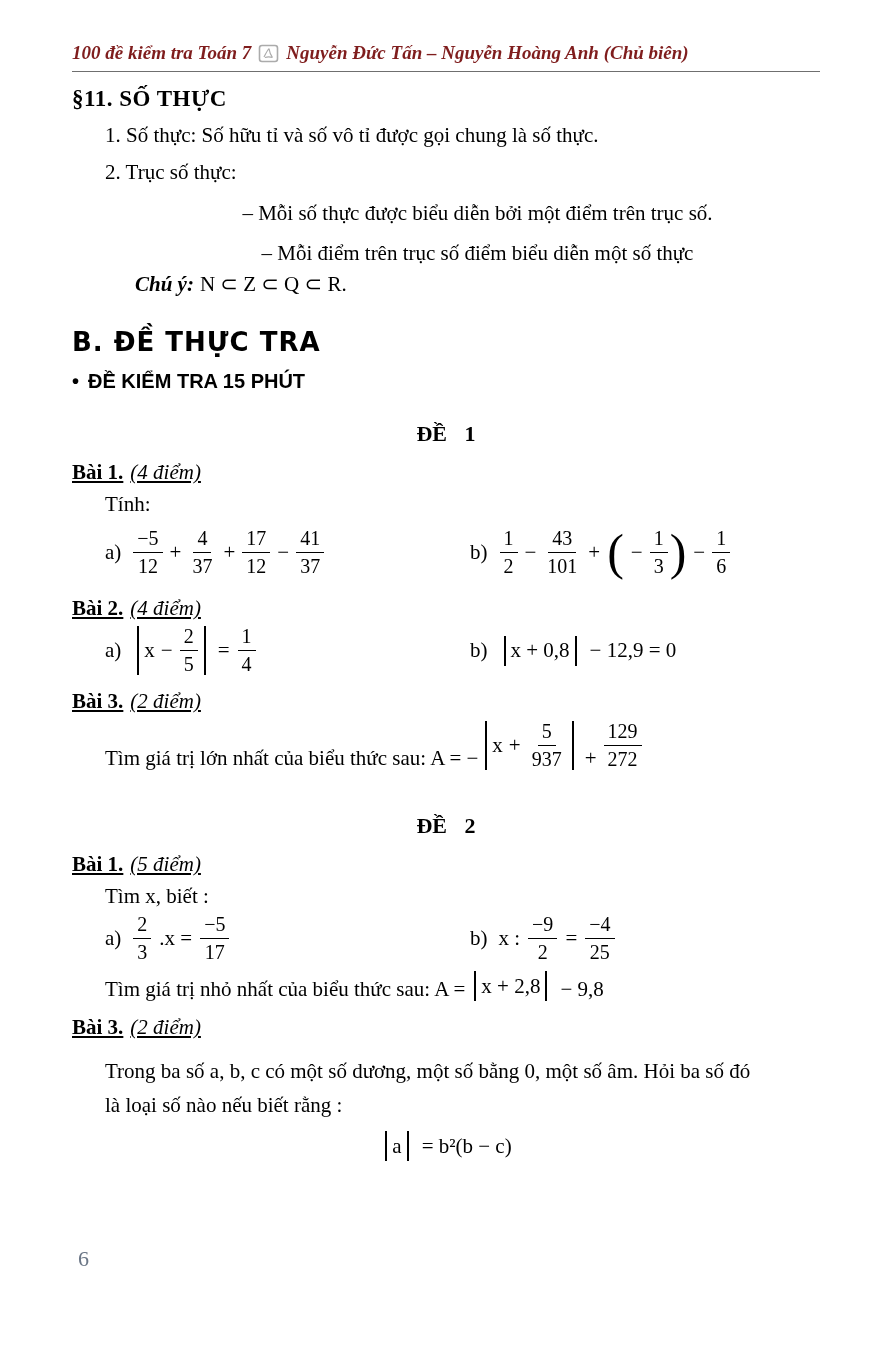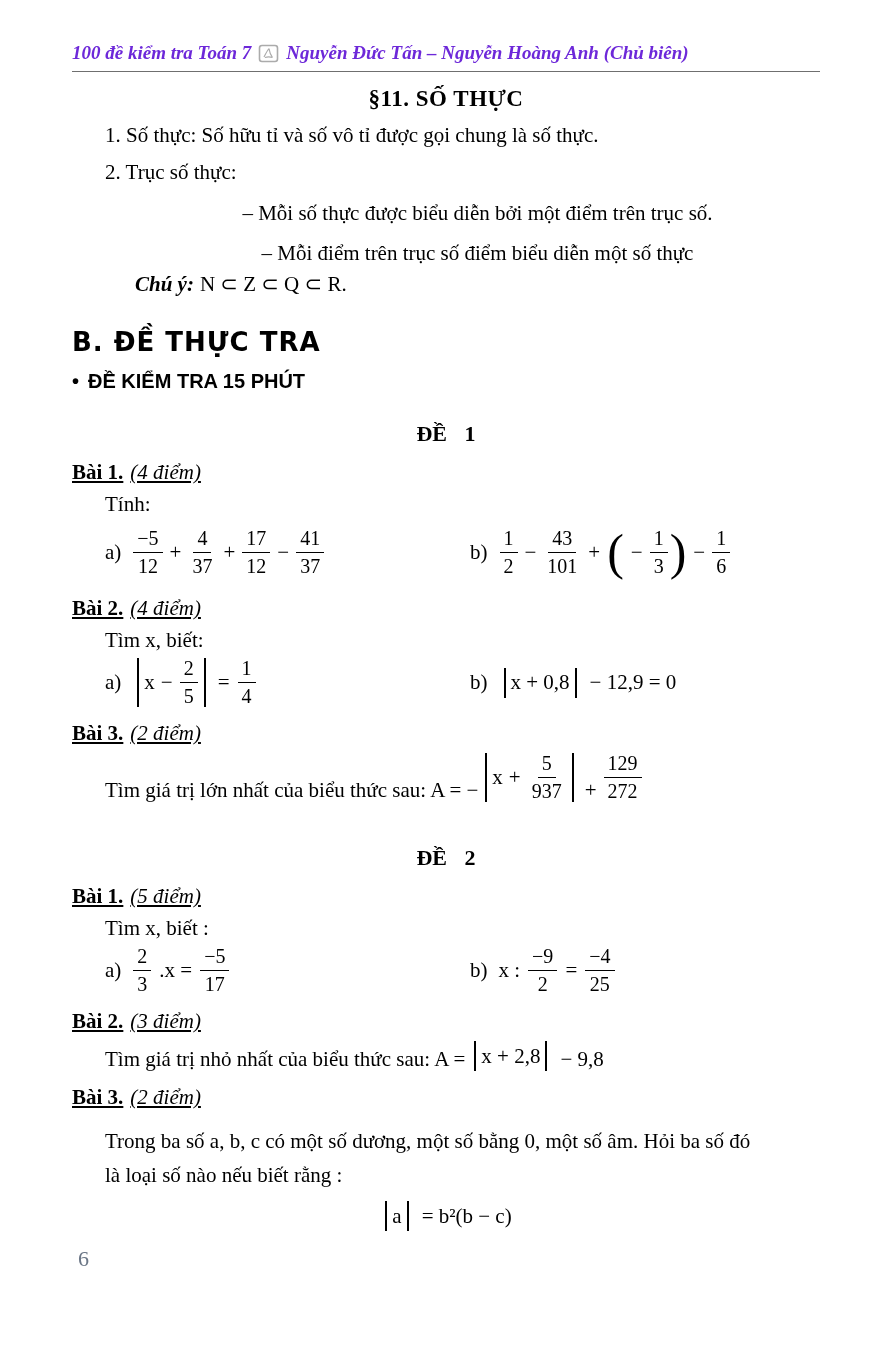--- a/index.html
+++ b/index.html
@@ -6,27 +6,27 @@
   html,body { background:#fff; }
   body {
     width:891px; height:1348px; position:relative; overflow:hidden;
     font-family:"Liberation Serif", serif; color:#000; font-size:21px;
   }
   .page { padding:42px 71px 0 72px; }
 
   
   .header {
     display:flex; align-items:center; gap:7px;
-    color:#6d28d9; font-style:italic; font-weight:bold; font-size:19px;
+    color:#7f1d1d; font-style:italic; font-weight:bold; font-size:19px;
     padding-bottom:7px; border-bottom:1.5px solid #6f6f6f;
   }
   .book-icon svg { display:block; }
 
   
-  .lesson-title { text-align:center; font-weight:bold; font-size:23px; margin-top:14px; letter-spacing:0.5px; }
+  .lesson-title { text-align:left; font-weight:bold; font-size:23px; margin-top:14px; letter-spacing:0.5px; }
   .theory-item { margin:9px 0 0 33px; line-height:1.35; }
   .theory-sub  { margin:12px 0 0 63px; line-height:1.35;text-align:center; }
   .theory-note { margin:5px 0 0 63px; }
   .note-label { font-weight:bold; font-style:italic; margin-right:6px; }
 
   
   .section-heading {
     margin-top:30px; font-family:"DejaVu Sans", sans-serif;
     font-weight:bold; font-size:26px; letter-spacing:1px;
   }
@@ -152,21 +152,20 @@
       <span class="frac">
           <span class="num">1</span>
           <span class="den">6</span>
         </span>
     </div>
   </div>
 
   <div class="bai-header">
     <span class="bai-label">Bài 2.</span><span class="bai-points">(4 điểm)</span>
   </div>
-  <div class="prompt">Tìm x, biết:</div>
 
   <div class="math-row">
     <div class="expr">
       <span class="elabel">a)</span>
       <span class="abs">
         <span class="bar"></span>
         <span class="abs-inner">
           <span>x</span>
           <span class="op">−</span>
           <span class="frac">
@@ -245,23 +244,20 @@
           <span class="den">2</span>
         </span>
       <span class="eq">=</span>
       <span class="frac">
           <span class="num">−4</span>
           <span class="den">25</span>
         </span>
     </div>
   </div>
 
-  <div class="bai-header">
-    <span class="bai-label">Bài 2.</span><span class="bai-points">(3 điểm)</span>
-  </div>
   <div class="inline-math-line">
     <span>Tìm giá trị nhỏ nhất của biểu thức sau: A =</span>
     <span class="abs tall" style="margin-left:6px;">
       <span class="bar"></span>
       <span class="abs-inner">x + 2,8</span>
       <span class="bar"></span>
     </span>
     <span class="tail">− 9,8</span>
   </div>
 

